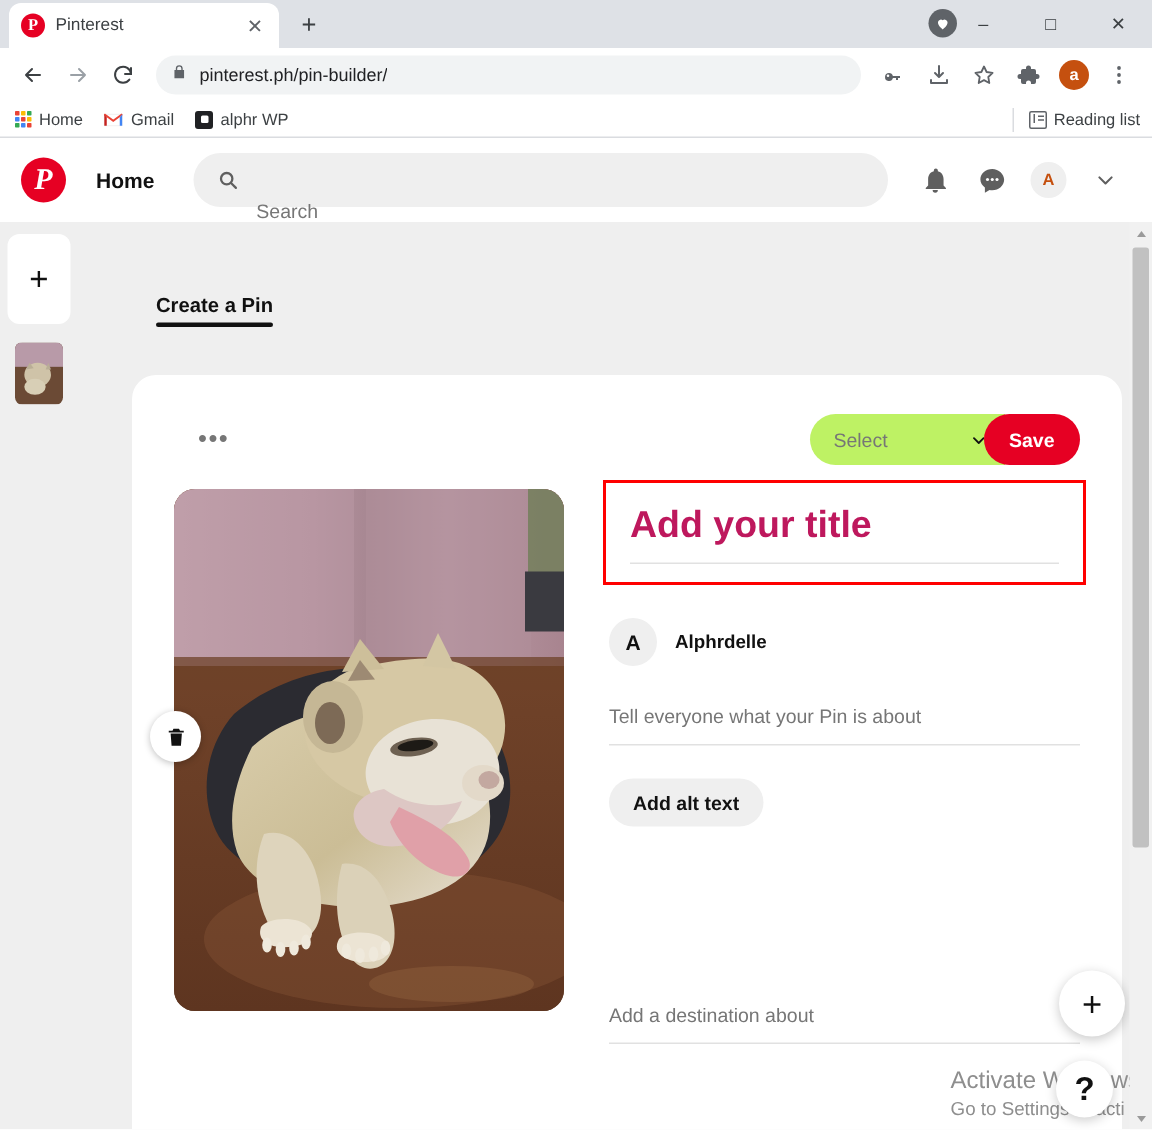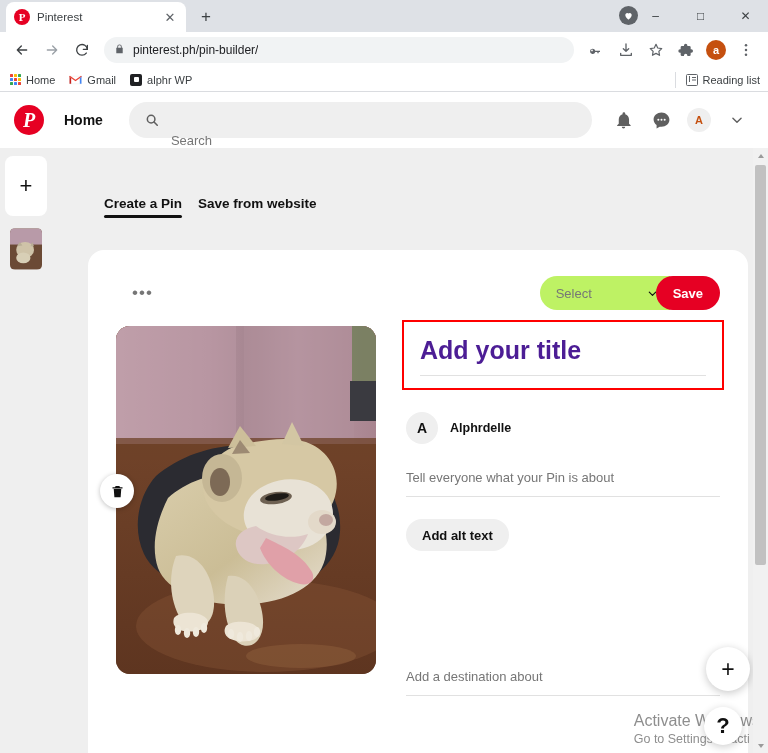--- a/index.html
+++ b/index.html
@@ -165,21 +165,21 @@
                position:relative; background:#6b4a35; }
   .trash-btn { position:absolute; left:-16px; top:148px; width:34px; height:34px;
                border-radius:50%; background:#fff; display:flex;
                align-items:center; justify-content:center;
                box-shadow: 0 1px 5px rgba(0,0,0,.25); }
   .trash-btn svg { width:15px; height:15px; }
 
   .fields { flex:1; min-width:0; position:relative; }
   .title-wrap { border:2px solid #ff0000; padding: 14px 16px 12px 16px;
                 margin: -6px -4px 0 -4px; }
-  .title-ph { font-size:25px; font-weight:bold; color:#4c1d95; padding-bottom:10px;}
+  .title-ph { font-size:25px; font-weight:bold; color:#be185d; padding-bottom:10px;}
   .uline { height:1px; background:#e1e1e1; }
   .user-row { display:flex; align-items:center; gap:12px; margin-top:22px; }
   .user-av { width:32px; height:32px; border-radius:50%; background:#efefef;
              display:flex; align-items:center; justify-content:center;
              font-size:14px; font-weight:bold; color:#111; }
   .user-name { font-size:12.5px; font-weight:bold; color:#111; }
   .desc-field { margin-top:26px; }
   .desc-ph { font-size:13px; color:#767676; padding-bottom:11px; }
   .alt-btn { margin-top:22px; display:inline-flex; align-items:center;
              height:32px; padding: 0 16px; background:#efefef;
@@ -389,21 +389,20 @@
             <path d="M8 20l3-5 3 4z" fill="#b9ae96"></path>
             <path d="M23 20l2-5 2 5z" fill="#b9ae96"></path>
           </svg>
         </div>
       </div>
 
       <div class="maincol">
 
         <div class="tabs-row">
           <div class="ptab active">Create a Pin</div>
-          <div class="ptab">Save from website</div>
         </div>
 
         <div class="pin-card">
 
           <div class="card-top">
             <div class="dots">•••</div>
             <div class="top-right">
               <div class="select-box">
                 <span>Select</span>
                 <svg viewBox="0 0 24 24" fill="none" stroke="#111" stroke-width="2.6" stroke-linecap="round" stroke-linejoin="round">

